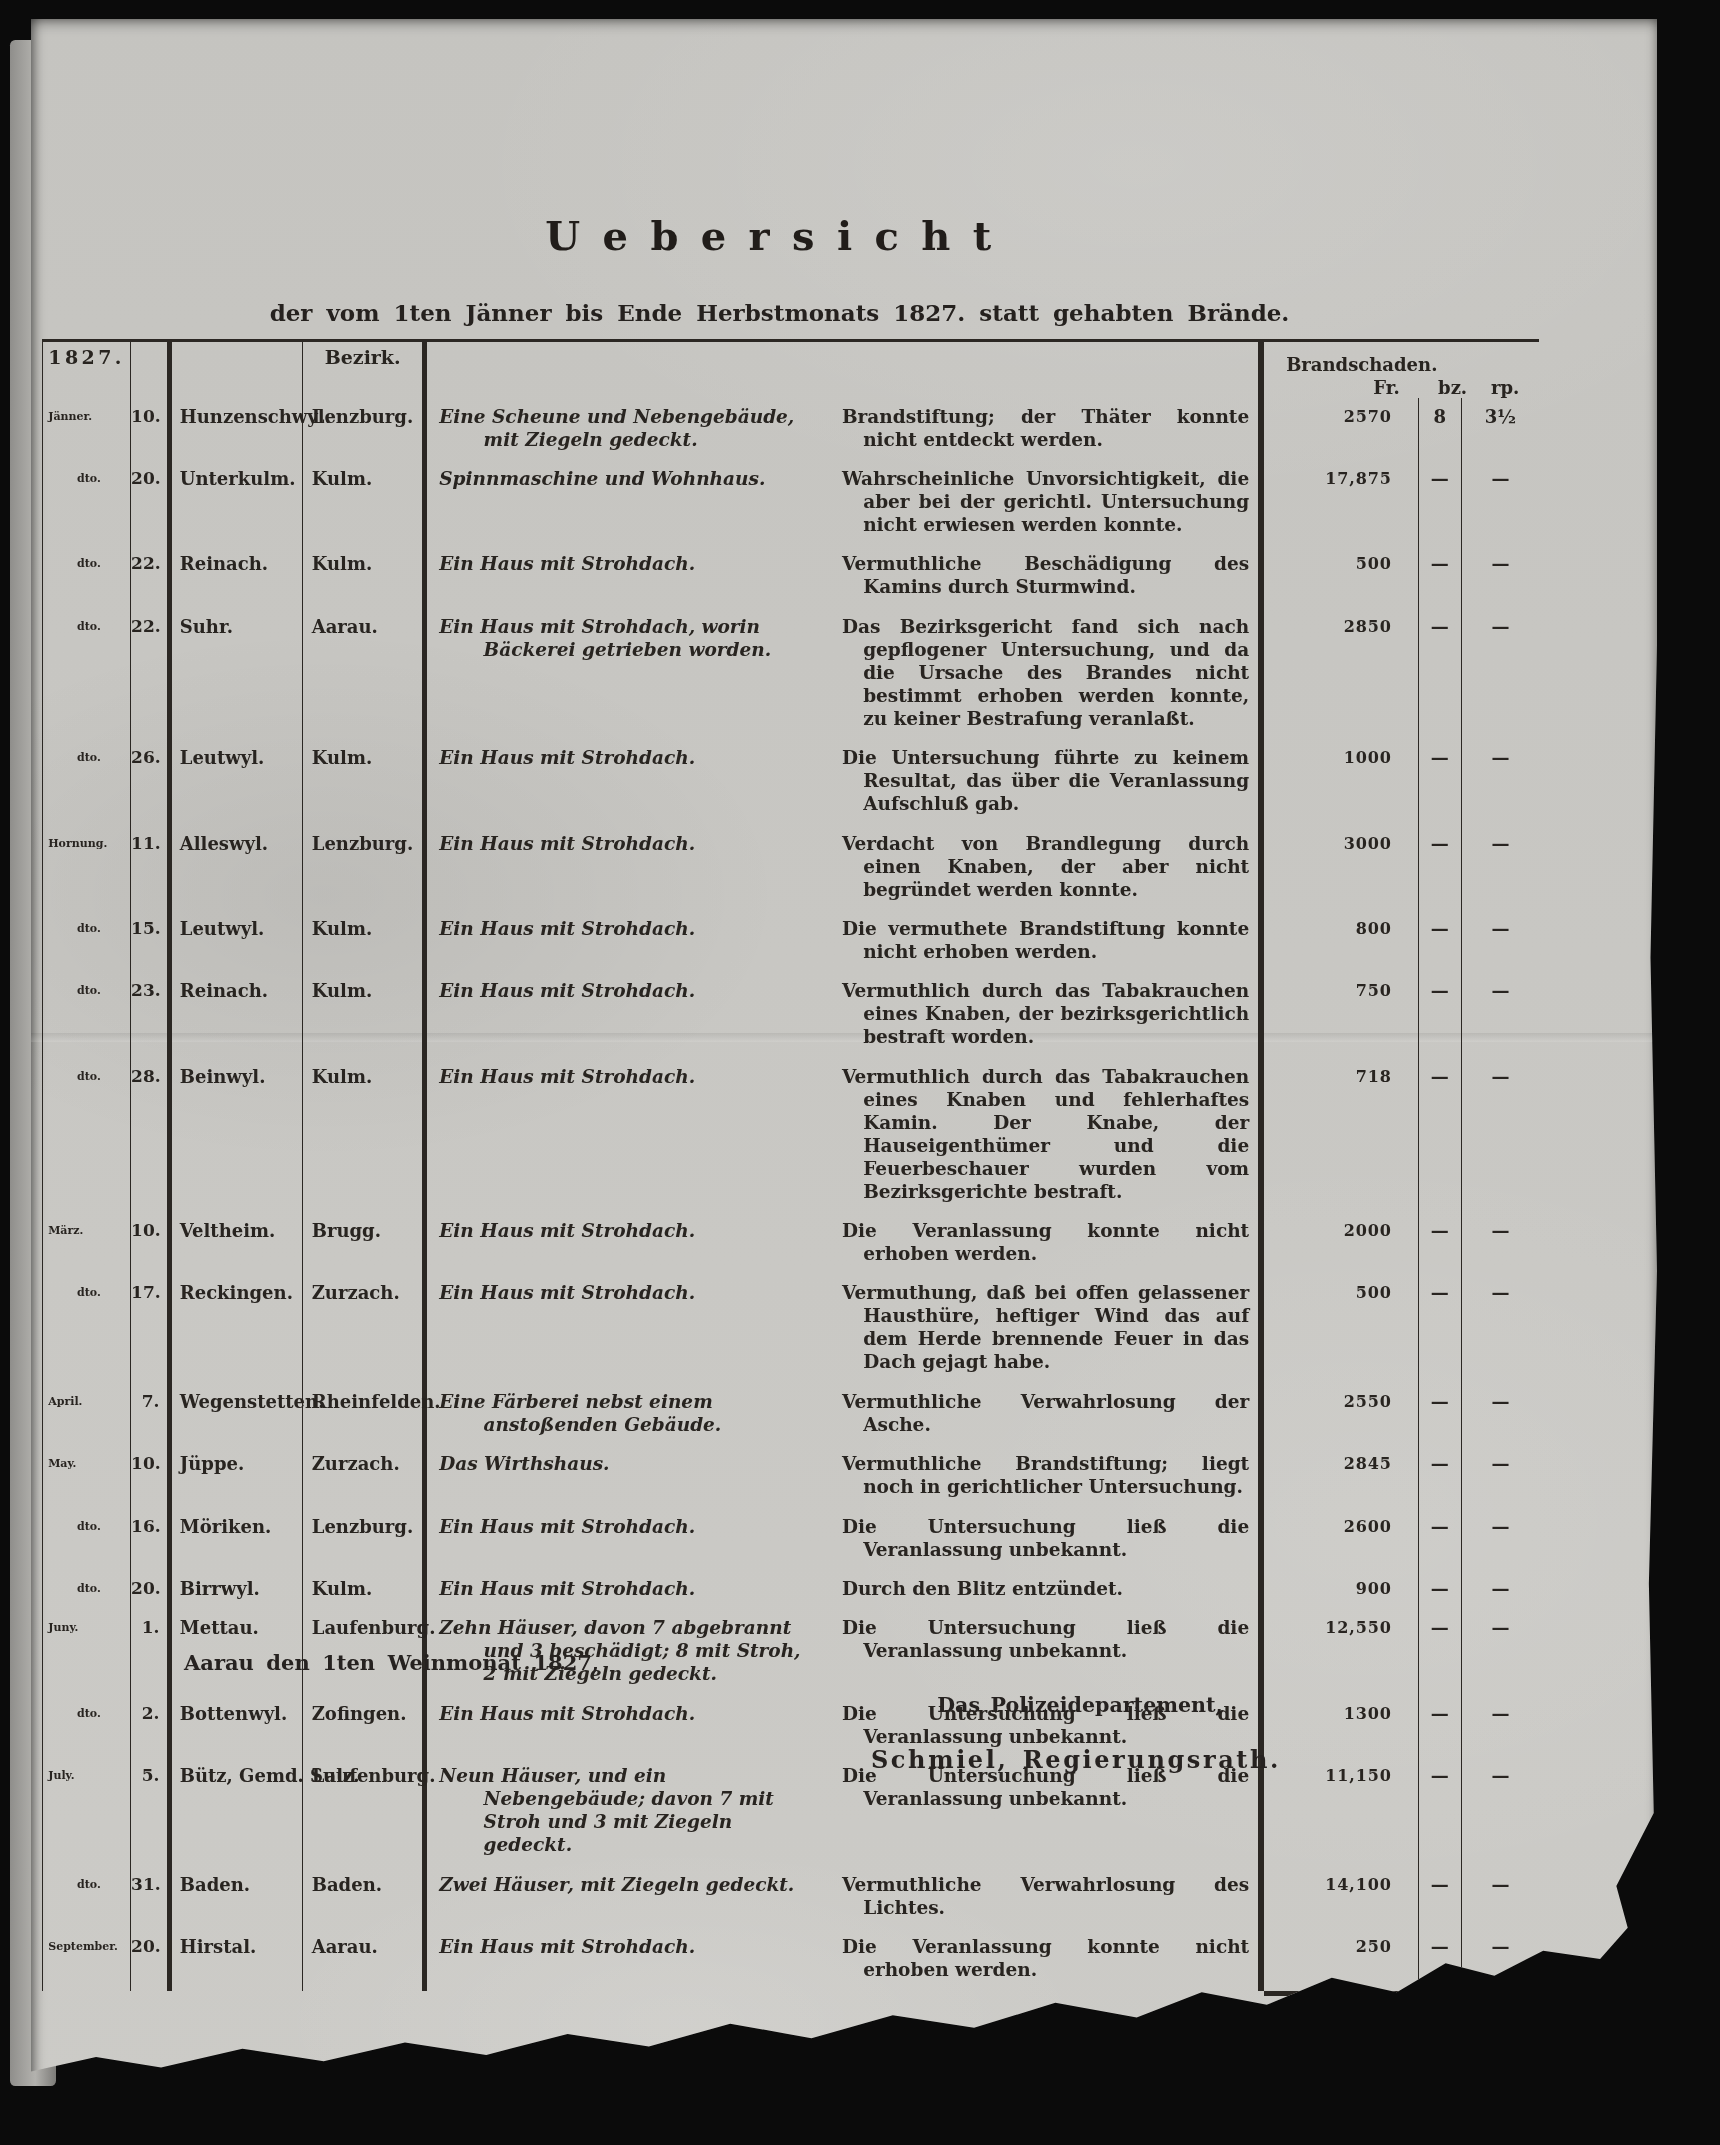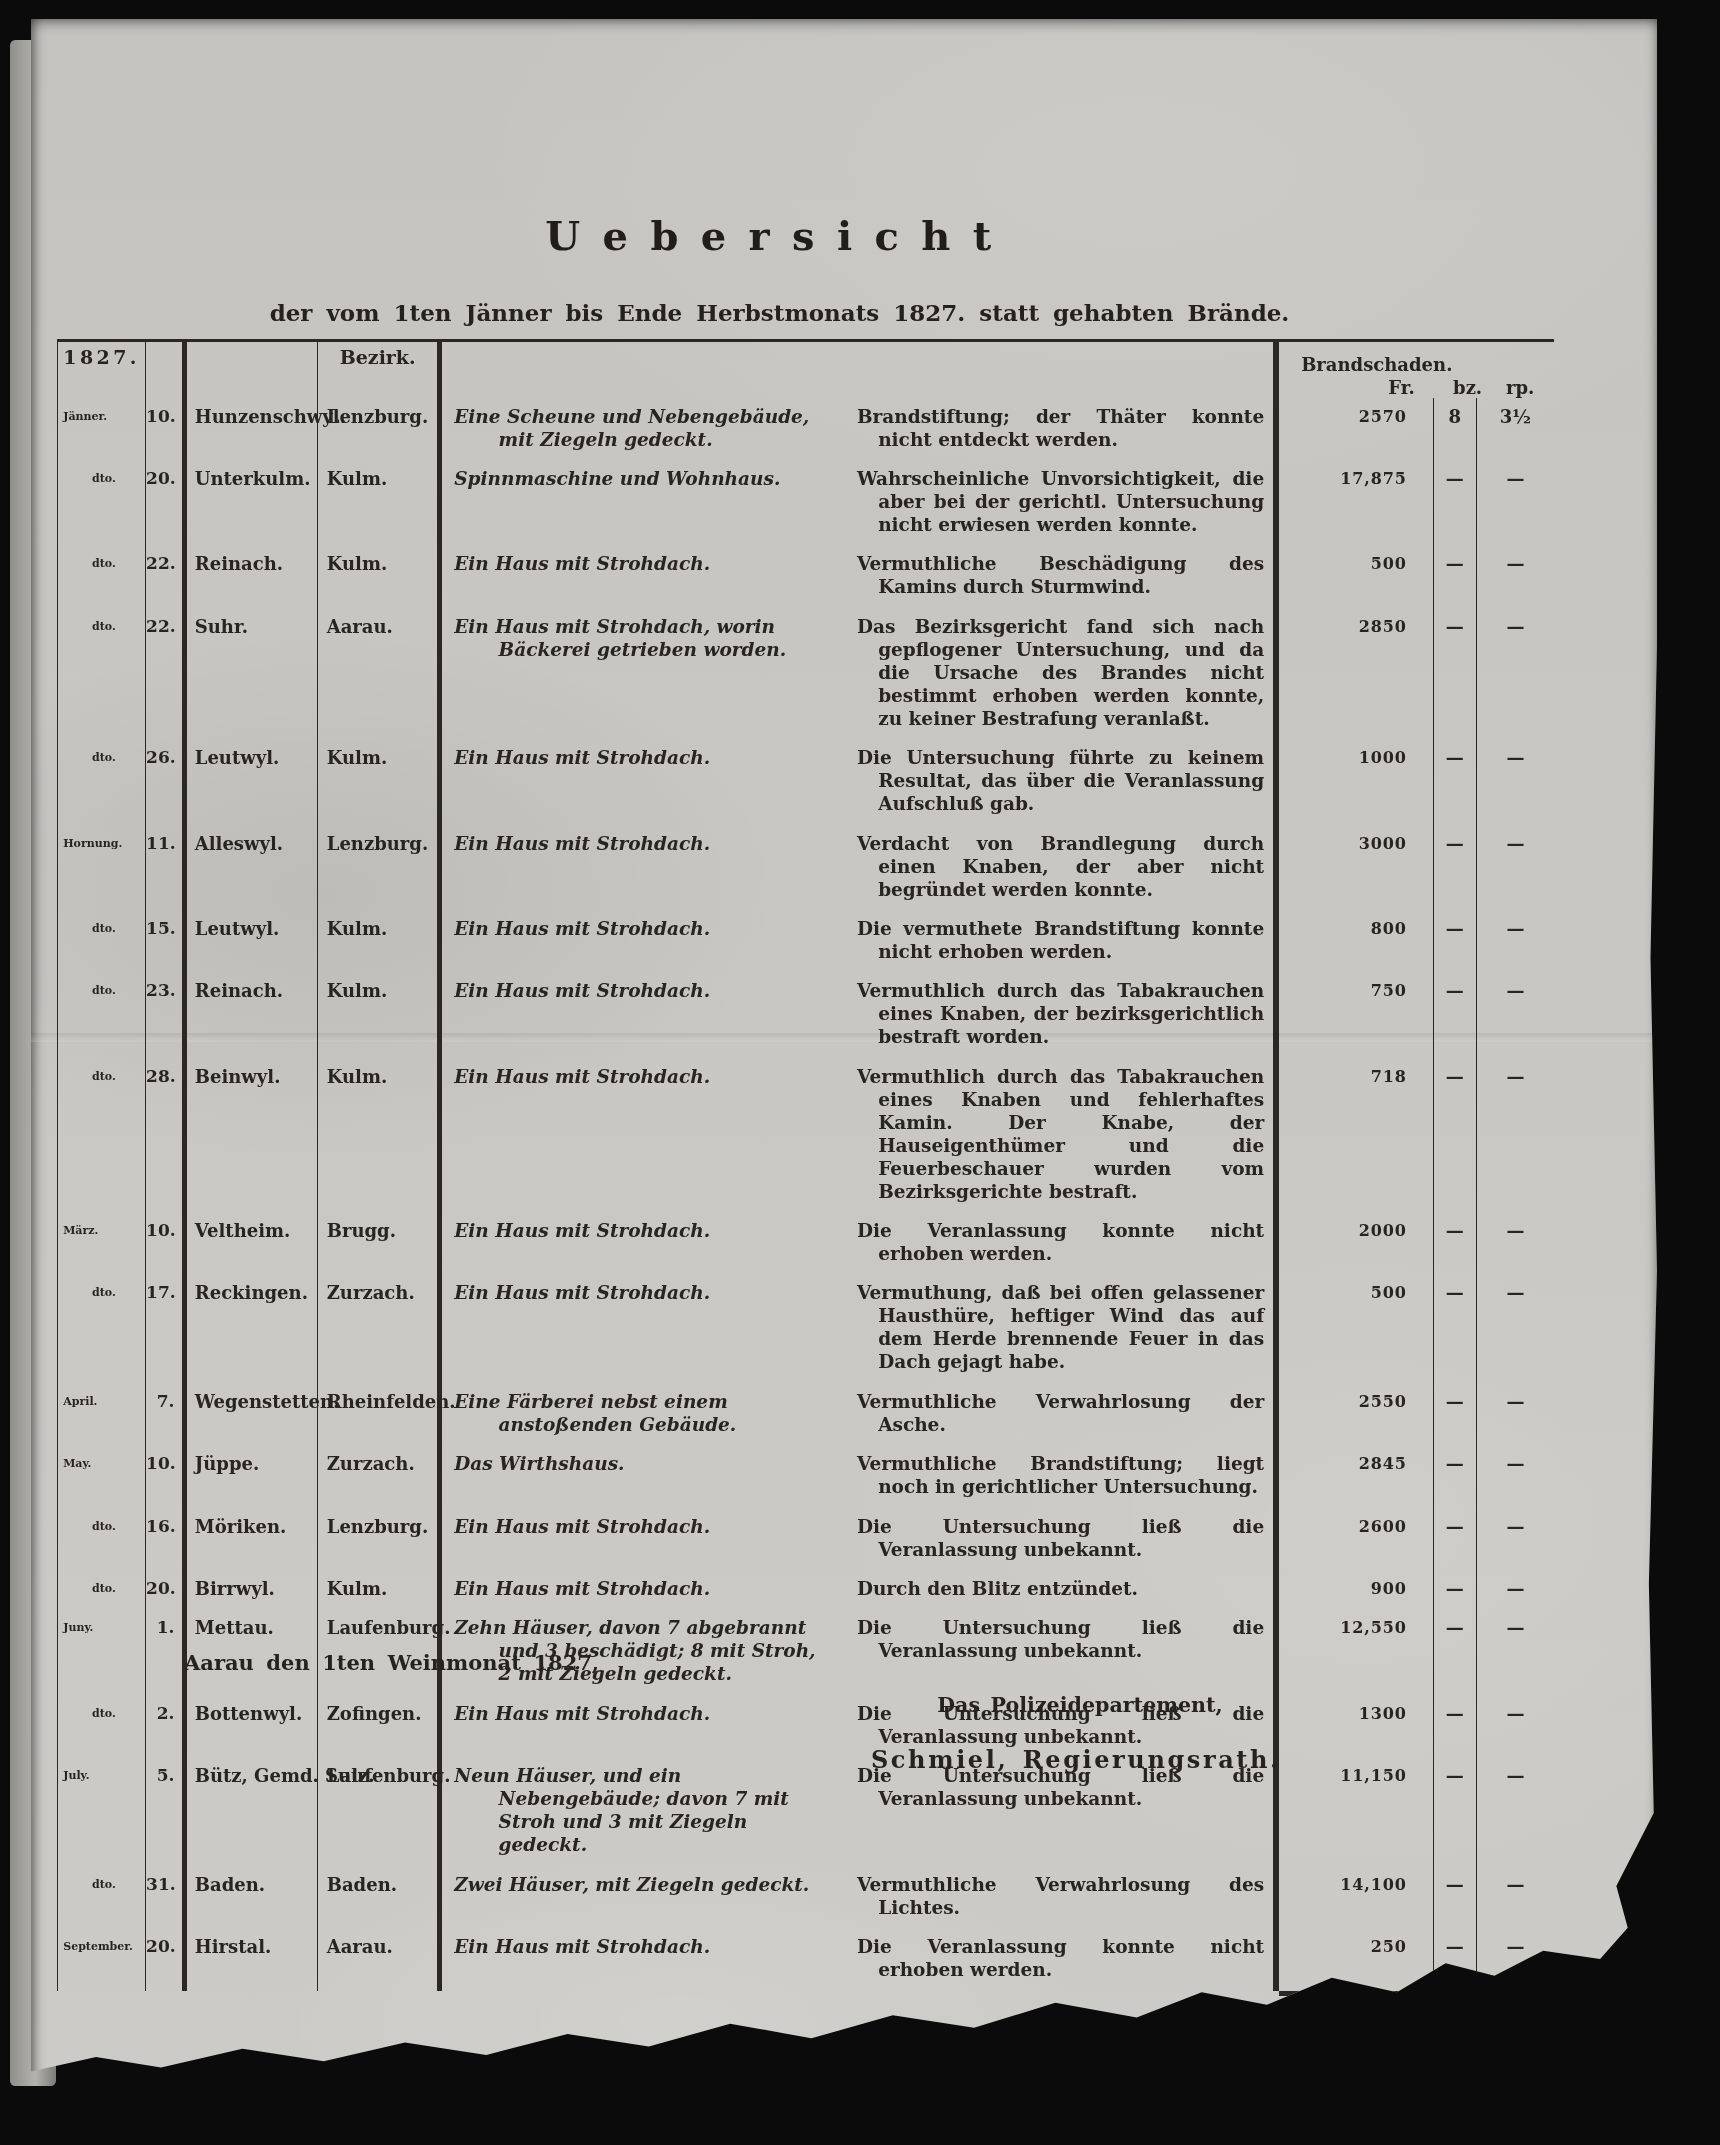--- a/index.html
+++ b/index.html
@@ -34,21 +34,21 @@
     position:absolute;top:193px;left:0;width:1497px;margin:0;
     text-align:center;font-size:40px;font-weight:bold;letter-spacing:22.4px;
     color:#211d1a;
   }
   .subtitle{
     position:absolute;top:280px;left:0;width:1497px;
     text-align:center;font-size:23px;font-weight:bold;word-spacing:6px;
     color:#25211e;
   }
   table.fire-table{
-    position:absolute;left:26px;top:320px;width:1497px;
+    position:absolute;left:11px;top:320px;width:1497px;
     border-collapse:separate;border-spacing:0;table-layout:fixed;
     font-weight:bold;color:#282420;
   }
   th,td{box-sizing:border-box;vertical-align:top;padding:0;}
   thead th{
     border-top:3.4px solid #2b2723;
     padding-top:4.3px;height:50px;
     font-size:19px;text-align:center;font-weight:bold;
   }
   

